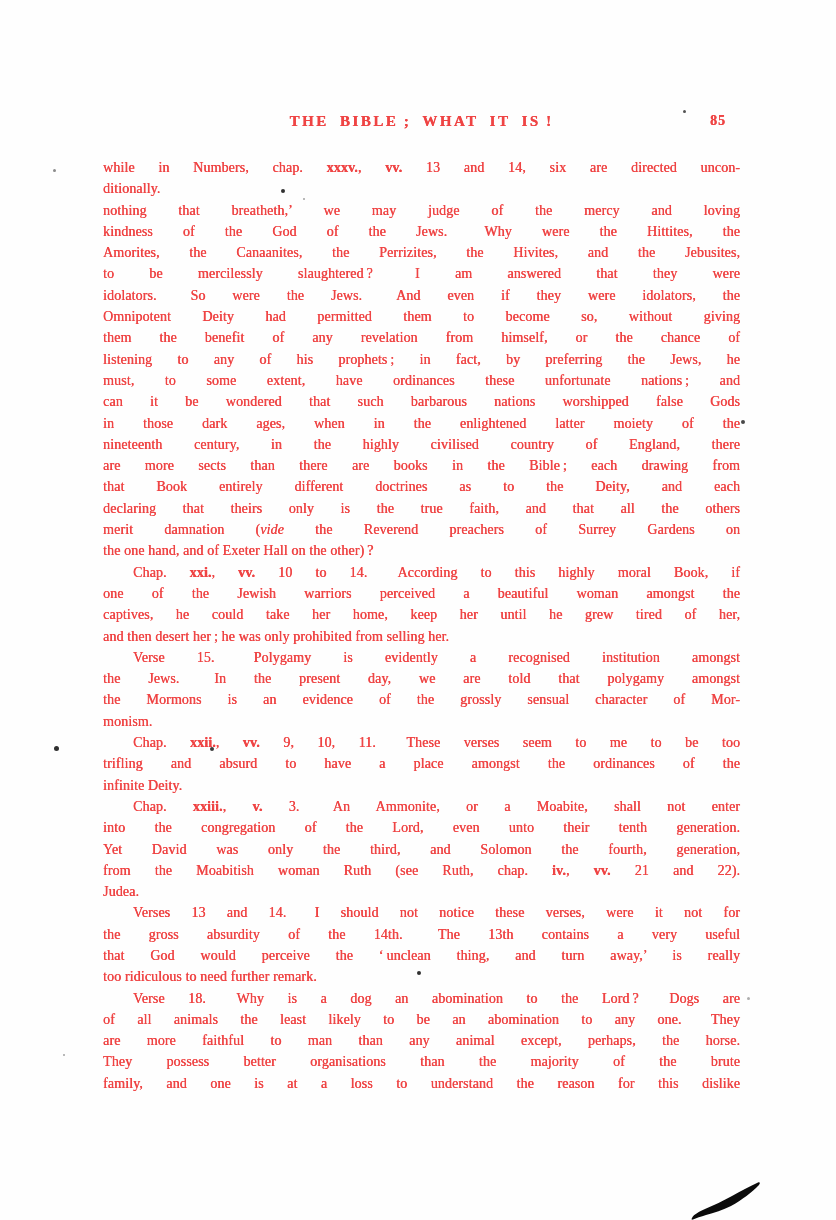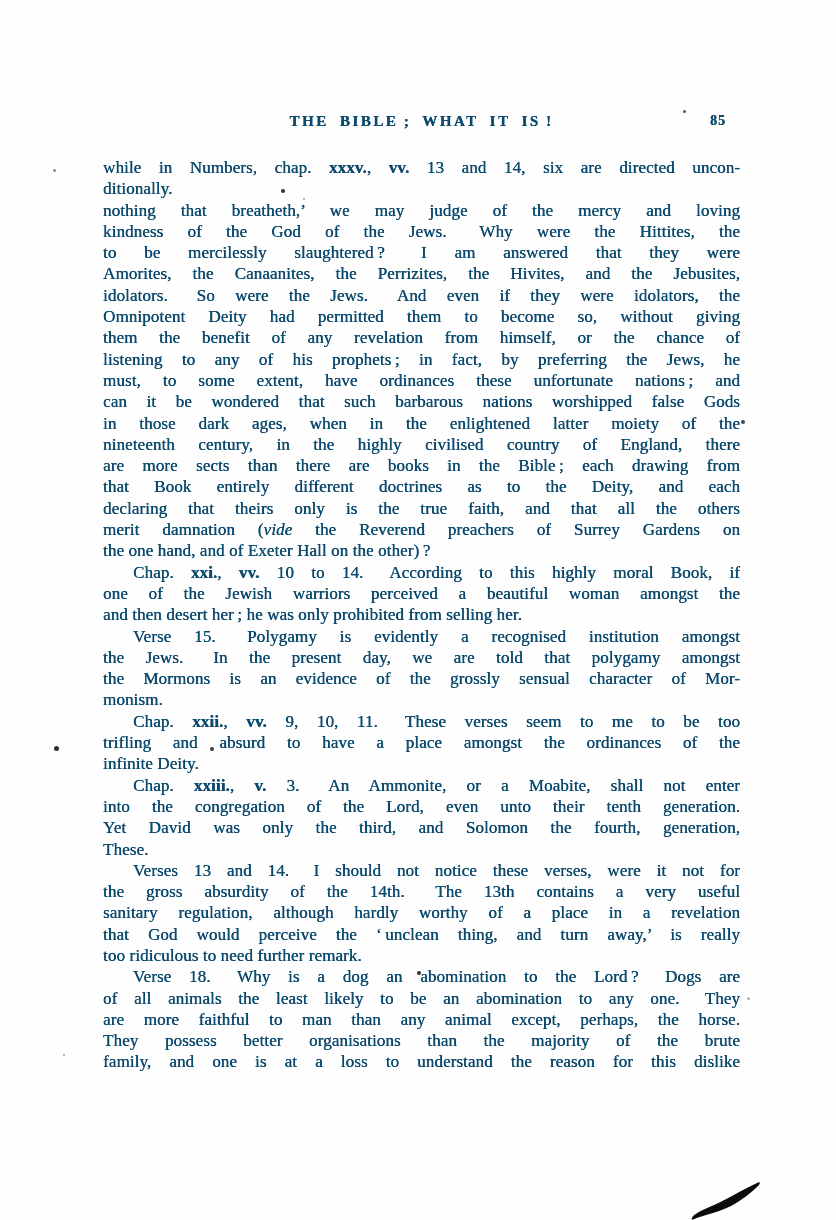--- a/index.html
+++ b/index.html
@@ -40,21 +40,21 @@
   }
   .body-block {
     position: absolute;
     left: 103px; top: 157px;
     width: 637px;
   }
   .paragraph { margin: 0; padding: 0; }
   .line {
     height: 21.3px;
     line-height: 21.3px;
-    font-size: 17px;
+    font-size: 14px;
     letter-spacing: 0.1px;
     white-space: normal;
     text-shadow: 0.35px 0 0 currentColor;
     text-align: left;
     overflow: visible;
   }
   .line.fill {
     text-align: justify;
     text-align-last: justify;
     -moz-text-align-last: justify;
@@ -68,79 +68,80 @@
     border-radius: 50%;
   }
   .smudge {
     position: absolute;
     left: 690px; top: 1182px;
   }
 </style>
 </head>
 <body>
 
-<div class="page" style="background: rgb(254, 254, 254); color: #0c4a6e;">
+<div class="page" style="background: rgb(254, 254, 254); color: #ef4444;">
 
   <header class="running-header">
     <div class="title">THE BIBLE ; WHAT IT IS !</div>
     <div class="pagenum">85</div>
   </header>
 
   <main class="body-block">
       <div class="paragraph">
         <div class="line fill">while in Numbers, chap. <b>xxxv.</b>, <b>vv.</b> 13 and 14, six are directed uncon-</div>
         <div class="line">ditionally.</div>
       </div>
       <div class="paragraph">
         <div class="line fill">nothing that breatheth,’ we may judge of the mercy and loving</div>
         <div class="line fill">kindness of the God of the Jews.  Why were the Hittites, the</div>
+        <div class="line fill">Amorites, the Canaanites, the Perrizites, the Hivites, and the Jebusites,</div>
         <div class="line fill">to be mercilessly slaughtered ?  I am answered that they were</div>
-        <div class="line fill">Amorites, the Canaanites, the Perrizites, the Hivites, and the Jebusites,</div>
         <div class="line fill">idolators.  So were the Jews.  And even if they were idolators, the</div>
         <div class="line fill">Omnipotent Deity had permitted them to become so, without giving</div>
         <div class="line fill">them the benefit of any revelation from himself, or the chance of</div>
         <div class="line fill">listening to any of his prophets ; in fact, by preferring the Jews, he</div>
         <div class="line fill">must, to some extent, have ordinances these unfortunate nations ; and</div>
         <div class="line fill">can it be wondered that such barbarous nations worshipped false Gods</div>
         <div class="line fill">in those dark ages, when in the enlightened latter moiety of the</div>
         <div class="line fill">nineteenth century, in the highly civilised country of England, there</div>
         <div class="line fill">are more sects than there are books in the Bible ; each drawing from</div>
         <div class="line fill">that Book entirely different doctrines as to the Deity, and each</div>
         <div class="line fill">declaring that theirs only is the true faith, and that all the others</div>
         <div class="line fill">merit damnation (<i>vide</i> the Reverend preachers of Surrey Gardens on</div>
         <div class="line">the one hand, and of Exeter Hall on the other) ?</div>
       </div>
       <div class="paragraph">
         <div class="line fill indent">Chap. <b>xxi.</b>, <b>vv.</b> 10 to 14.  According to this highly moral Book, if</div>
         <div class="line fill">one of the Jewish warriors perceived a beautiful woman amongst the</div>
+        <div class="line fill">captives, he could take her home, keep her until he grew tired of her,</div>
         <div class="line">and then desert her ; he was only prohibited from selling her.</div>
       </div>
       <div class="paragraph">
         <div class="line fill indent">Verse 15.  Polygamy is evidently a recognised institution amongst</div>
         <div class="line fill">the Jews.  In the present day, we are told that polygamy amongst</div>
         <div class="line fill">the Mormons is an evidence of the grossly sensual character of Mor-</div>
         <div class="line">monism.</div>
       </div>
       <div class="paragraph">
         <div class="line fill indent">Chap. <b>xxii.</b>, <b>vv.</b> 9, 10, 11.  These verses seem to me to be too</div>
         <div class="line fill">trifling and absurd to have a place amongst the ordinances of the</div>
         <div class="line">infinite Deity.</div>
       </div>
       <div class="paragraph">
         <div class="line fill indent">Chap. <b>xxiii.</b>, <b>v.</b> 3.  An Ammonite, or a Moabite, shall not enter</div>
         <div class="line fill">into the congregation of the Lord, even unto their tenth generation.</div>
         <div class="line fill">Yet David was only the third, and Solomon the fourth, generation,</div>
+        <div class="line fill">from the Moabitish woman Ruth (see Ruth, chap. <b>iv.</b>, <b>vv.</b> 21 and 22).</div>
       </div>
       <div class="paragraph">
-        <div class="line">These.</div>
+        <div class="line">Judea.</div>
       </div>
       <div class="paragraph">
         <div class="line fill indent">Verses 13 and 14.  I should not notice these verses, were it not for</div>
         <div class="line fill">the gross absurdity of the 14th.  The 13th contains a very useful</div>
-        <div class="line fill">sanitary regulation, although hardly worthy of a place in a revelation</div>
         <div class="line fill">that God would perceive the ‘ unclean thing, and turn away,’ is really</div>
         <div class="line">too ridiculous to need further remark.</div>
       </div>
       <div class="paragraph">
         <div class="line fill indent">Verse 18.  Why is a dog an abomination to the Lord ?  Dogs are</div>
         <div class="line fill">of all animals the least likely to be an abomination to any one.  They</div>
         <div class="line fill">are more faithful to man than any animal except, perhaps, the horse.</div>
         <div class="line fill">They possess better organisations than the majority of the brute</div>
         <div class="line fill">family, and one is at a loss to understand the reason for this dislike</div>
       </div>

